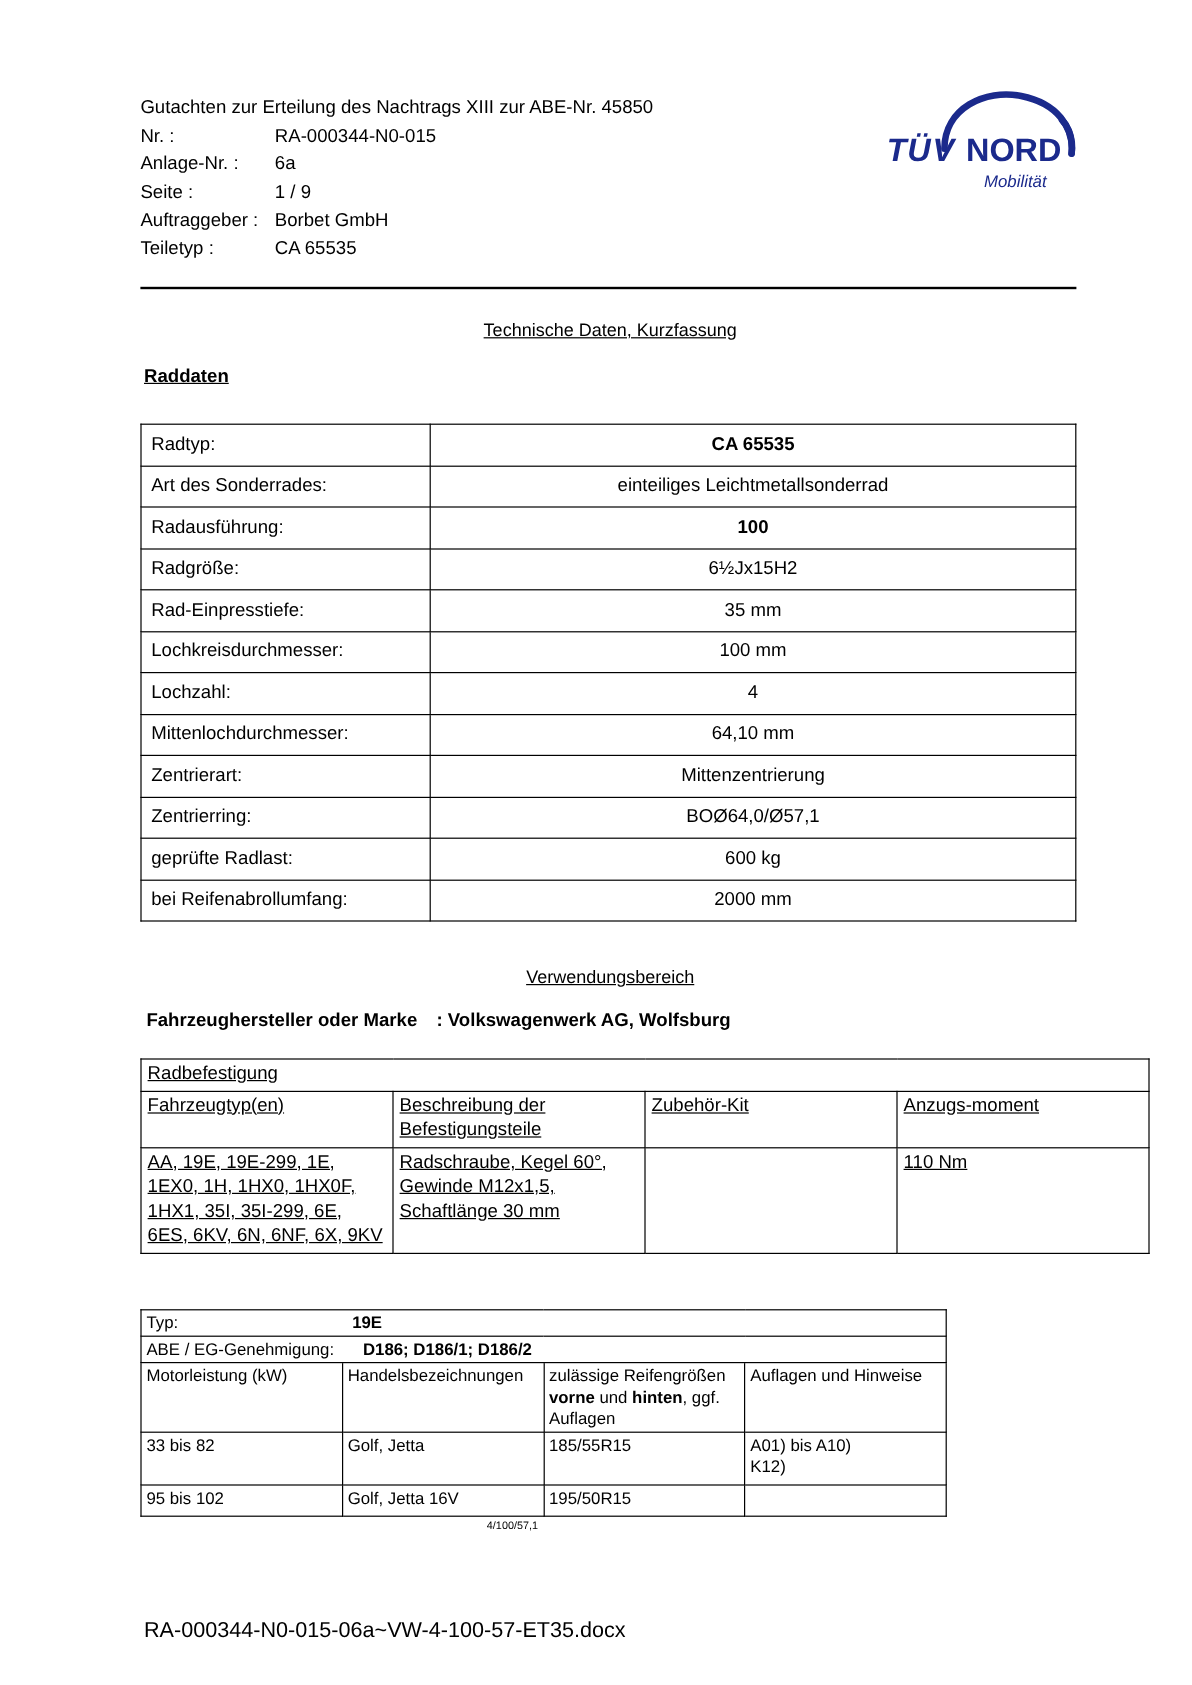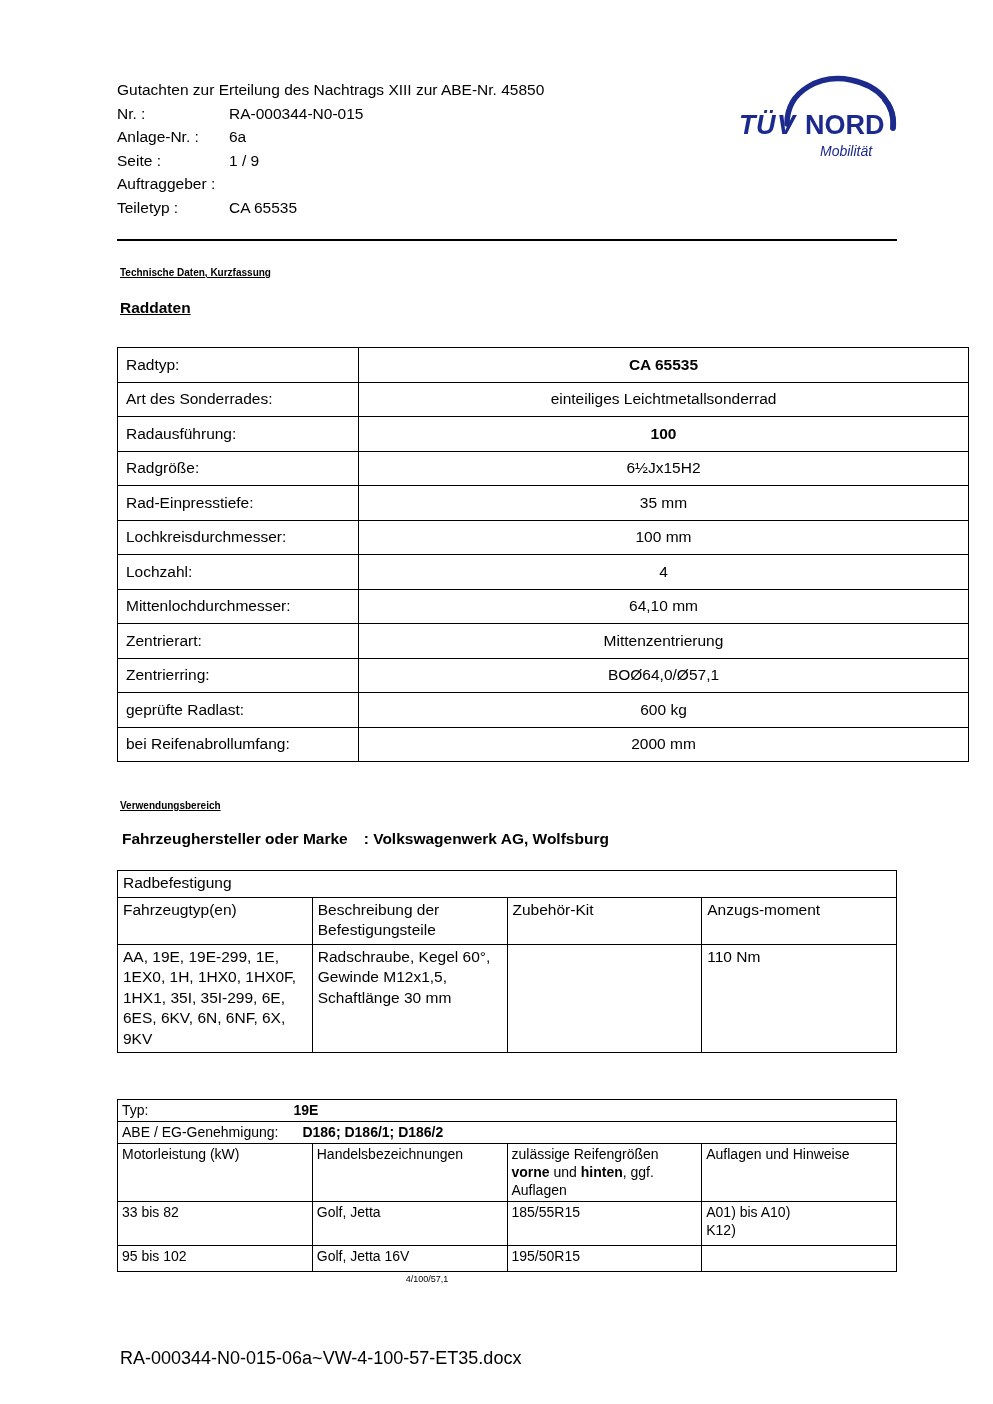--- a/index.html
+++ b/index.html
@@ -63,39 +63,40 @@
 
   
   .hrule {
     border: 0;
     border-top: 2.2px solid #000;
     margin: 20px 0 0 0;
   }
 
   
   h2.sec {
-    font-size: 10px;
-    font-weight: bold;
+    font-size: 15px;
+    font-weight: normal;
     text-decoration: underline;
     margin: 26px 0 0 3px;
+    text-align: center;
   }
   h3.sub {
     font-size: 15.5px;
     font-weight: bold;
     text-decoration: underline;
     margin: 21px 0 0 3px;
   }
 
   
   table {
     border-collapse: collapse;
     font-size: 15.5px;
   }
   table.wheel {
-    width: 852px;
+    width: 780px;
     margin-top: 30px;
     table-layout: fixed;
   }
   table.wheel td {
     border: 1.1px solid #000;
     height: 33.5px;
     padding: 0 8px;
     vertical-align: middle;
   }
   table.wheel td.k { width: 224px; }
@@ -106,39 +107,40 @@
 
   
   .manufacturer {
     font-size: 15.5px;
     margin: 19px 0 0 5px;
     font-weight: bold;
   }
   .manufacturer .gap { display: inline-block; width: 16px; }
 
   table.fix {
-    width: 780px;
+    width: 841px;
     margin-top: 22px;
     table-layout: fixed;
+    text-decoration: underline;
   }
   table.fix td {
     border: 1.1px solid #000;
     padding: 2px 5px 3px 5px;
     vertical-align: top;
     line-height: 20.5px;
   }
   .fix-c1 { width: 269px; }
   .fix-c2 { width: 330px; }
   .fix-c3 { width: 104px; }
   .fix-c4 { width: 75px; }
   td.span4 { }
 
   
   table.typ {
-    width: 780px;
+    width: 672px;
     margin-top: 46px;
     table-layout: fixed;
     font-size: 14px;
   }
   table.typ td {
     border: 1.1px solid #000;
     padding: 1px 4px 2px 4px;
     vertical-align: top;
     line-height: 18px;
   }
@@ -183,20 +185,21 @@
         <div class="header-row">
           <div class="lbl">Anlage-Nr. :</div>
           <div class="val">6a</div>
         </div>
         <div class="header-row">
           <div class="lbl">Seite :</div>
           <div class="val">1 / 9</div>
         </div>
         <div class="header-row">
           <div class="lbl">Auftraggeber :</div>
+          <div class="val">Borbet GmbH</div>
         </div>
         <div class="header-row">
           <div class="lbl">Teiletyp :</div>
           <div class="val">CA 65535</div>
         </div>
       </div>
 
       <div class="logo">
         <svg viewBox="0 0 175 100" width="175" height="100" aria-hidden="true">
           <path d="M62 52 C62 18, 96 2, 126 8 C156 14, 170 34, 168 56" fill="none" stroke="#1b2a8c" stroke-width="5.5" stroke-linecap="round"></path>

